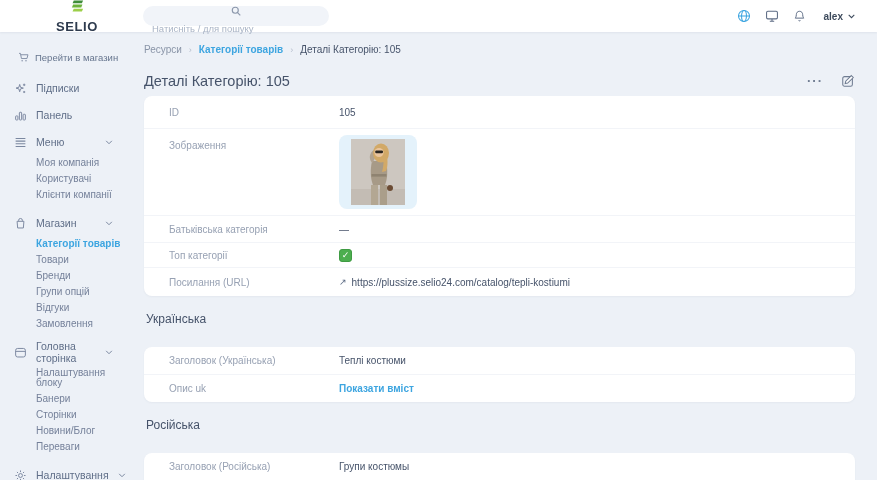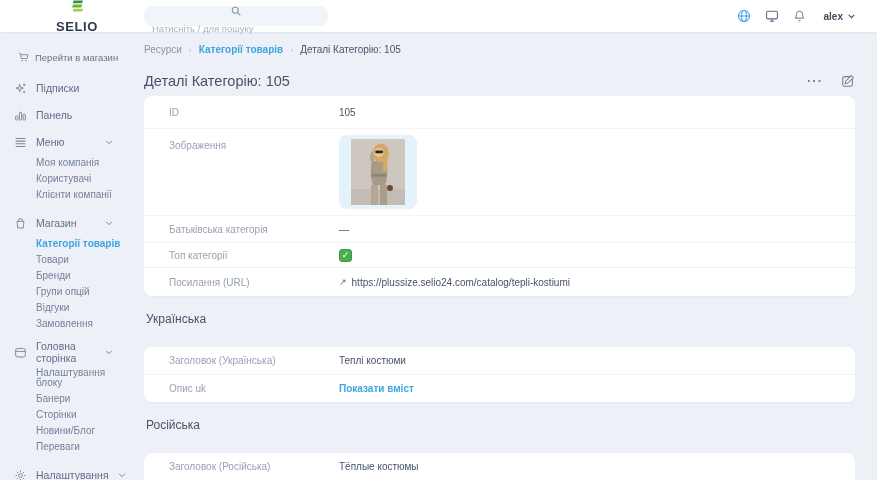--- a/index.html
+++ b/index.html
@@ -337,21 +337,21 @@
           <div class="val">
             <span class="link">Показати вміст</span>
           </div>
         </div>
       </section>
 
       <h2 class="section-title">Російська</h2>
       <section class="card card-lang">
         <div class="row r-lang">
           <div class="lbl">Заголовок (Російська)</div>
-          <div class="val">Тёплые костюмы</div>
+          <div class="val">Групи костюмы</div>
         </div>
         <div class="row r-lang">
           <div class="lbl">Опис ru</div>
           <div class="val">
             <span class="link">Показати вміст</span>
           </div>
         </div>
       </section>
 
     </main>

